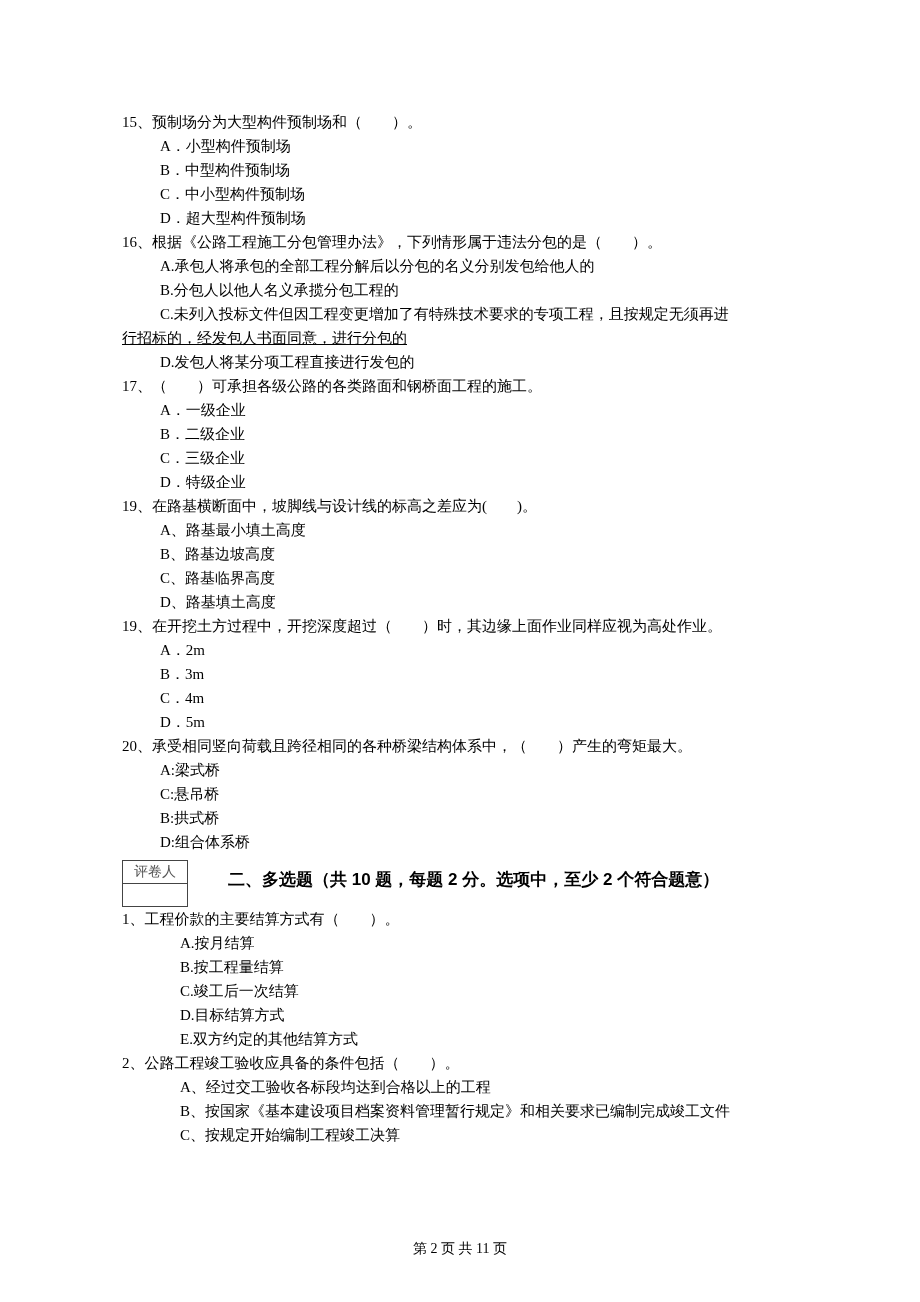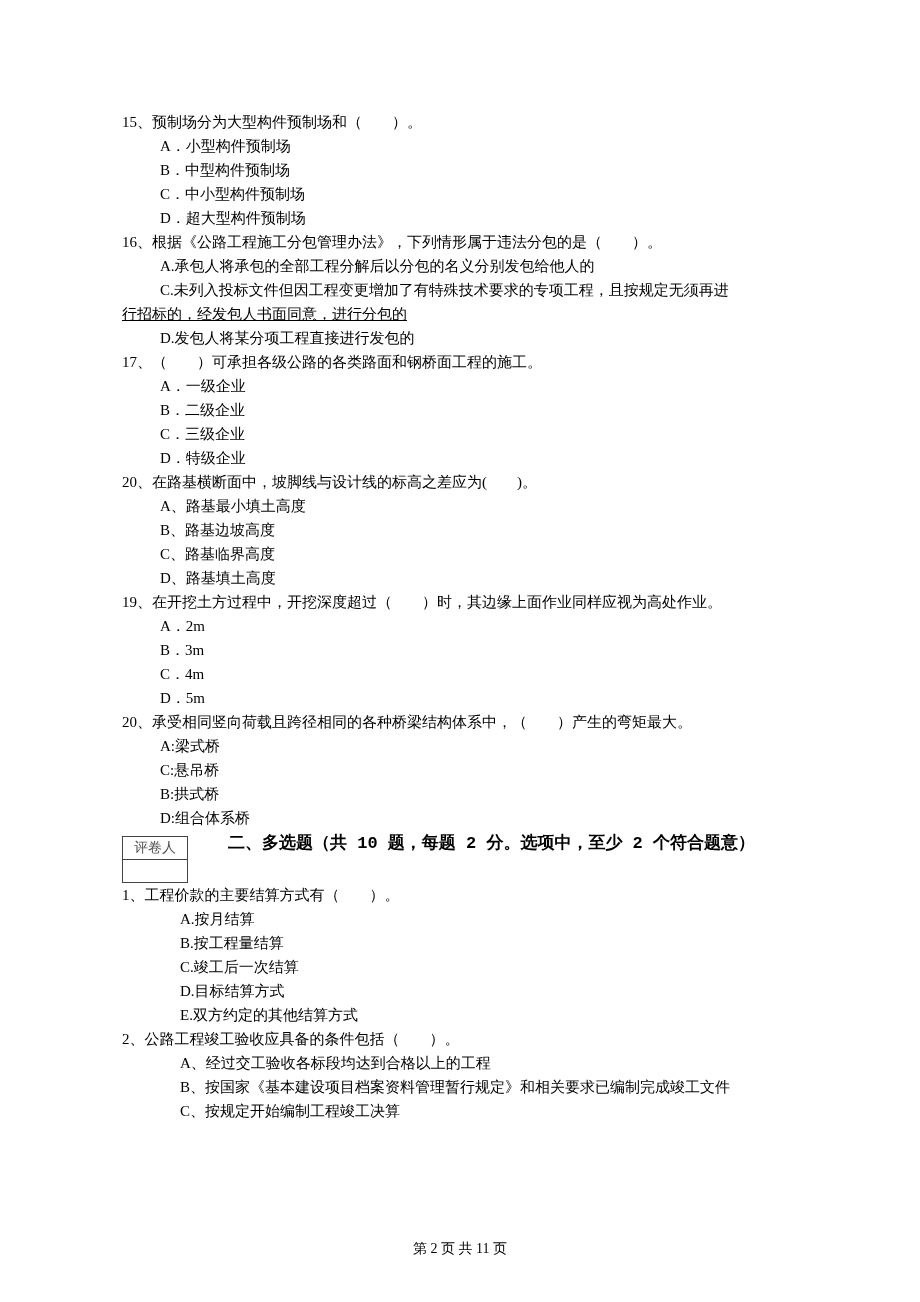--- a/index.html
+++ b/index.html
@@ -47,24 +47,24 @@
     font-family: "KaiTi","STKaiti",serif;
   }
   .marker-bottom {
     border: 1px solid #444;
     border-top: none;
     width: 64px;
     height: 22px;
   }
   .section-row {
     display: flex;
-    align-items: flex-start;
+    align-items: center;
   }
   .section-title {
-    font-family: Liberation Mono, monospace;
+    font-family: Liberation Sans, sans-serif;
     font-weight: bold;
     font-size: 17px;
     margin-left: 40px;
     margin-bottom: 2px;
   }
   .footer {
     position: absolute;
     bottom: 42px;
     left: 0;
     right: 0;
@@ -78,31 +78,32 @@
 <div class="page">
 
   <p class="q-stem">15、预制场分为大型构件预制场和（　　）。</p>
   <p class="opt">A．小型构件预制场</p>
   <p class="opt">B．中型构件预制场</p>
   <p class="opt">C．中小型构件预制场</p>
   <p class="opt">D．超大型构件预制场</p>
 
   <p class="q-stem">16、根据《公路工程施工分包管理办法》，下列情形属于违法分包的是（　　）。</p>
   <p class="opt">A.承包人将承包的全部工程分解后以分包的名义分别发包给他人的</p>
+  <p class="opt">B.分包人以他人名义承揽分包工程的</p>
   <p class="opt">C.未列入投标文件但因工程变更增加了有特殊技术要求的专项工程，且按规定无须再进</p>
   <p class="cont">行招标的，经发包人书面同意，进行分包的</p>
   <p class="opt">D.发包人将某分项工程直接进行发包的</p>
 
   <p class="q-stem">17、（　　）可承担各级公路的各类路面和钢桥面工程的施工。</p>
   <p class="opt">A．一级企业</p>
   <p class="opt">B．二级企业</p>
   <p class="opt">C．三级企业</p>
   <p class="opt">D．特级企业</p>
 
-  <p class="q-stem">20、在路基横断面中，坡脚线与设计线的标高之差应为(　　)。</p>
+  <p class="q-stem">19、在路基横断面中，坡脚线与设计线的标高之差应为(　　)。</p>
   <p class="opt">A、路基最小填土高度</p>
   <p class="opt">B、路基边坡高度</p>
   <p class="opt">C、路基临界高度</p>
   <p class="opt">D、路基填土高度</p>
 
   <p class="q-stem">19、在开挖土方过程中，开挖深度超过（　　）时，其边缘上面作业同样应视为高处作业。</p>
   <p class="opt">A．2m</p>
   <p class="opt">B．3m</p>
   <p class="opt">C．4m</p>
   <p class="opt">D．5m</p>

